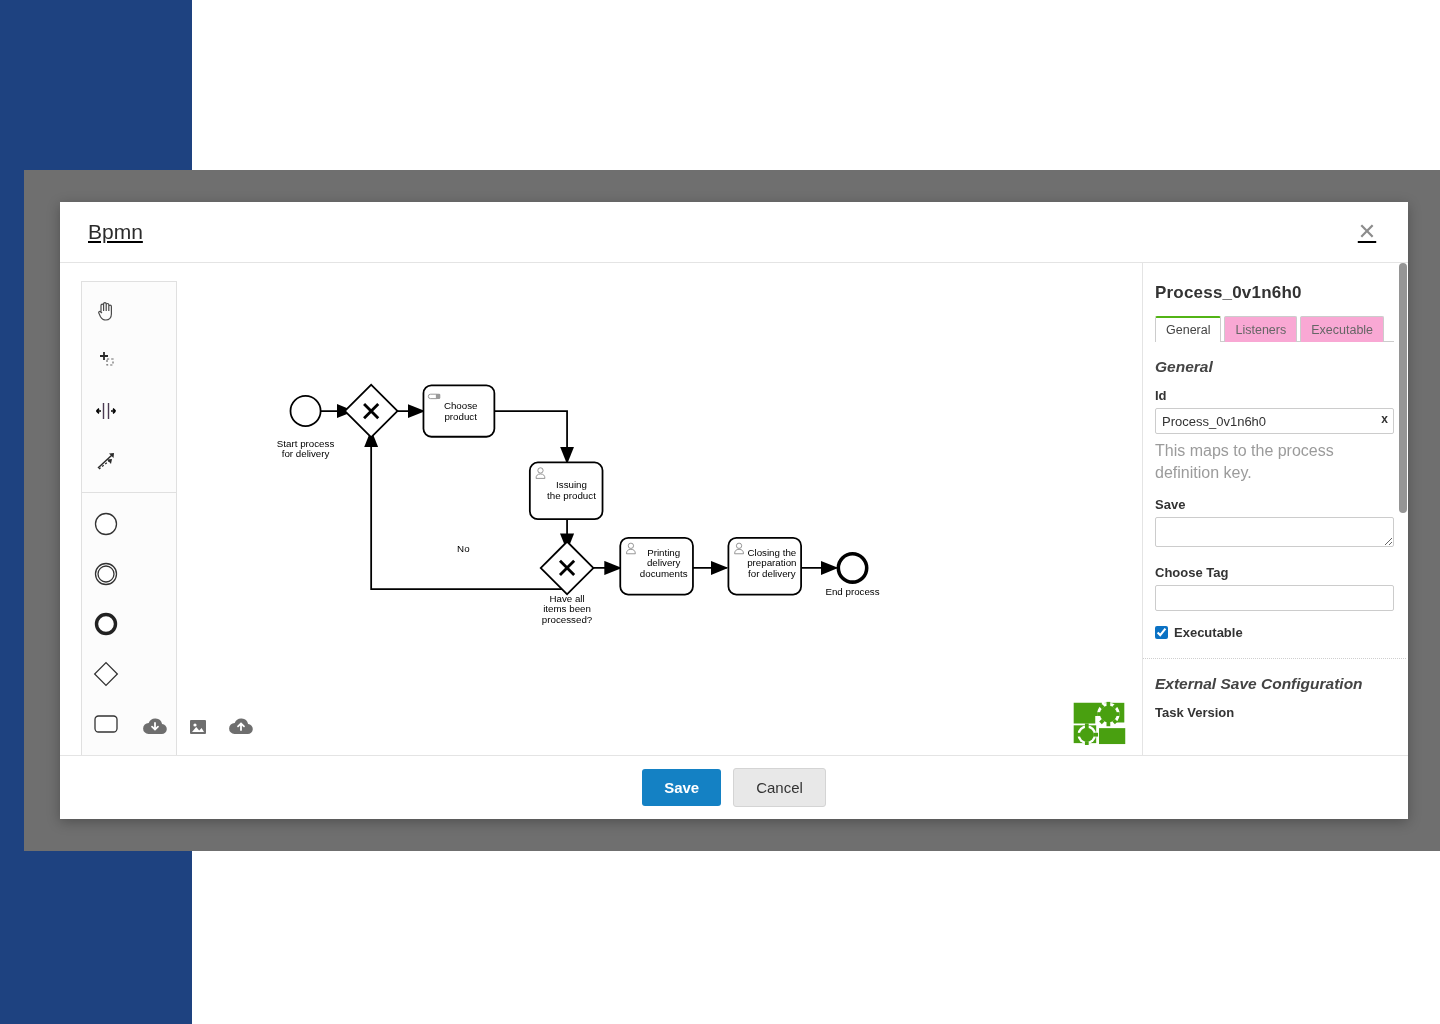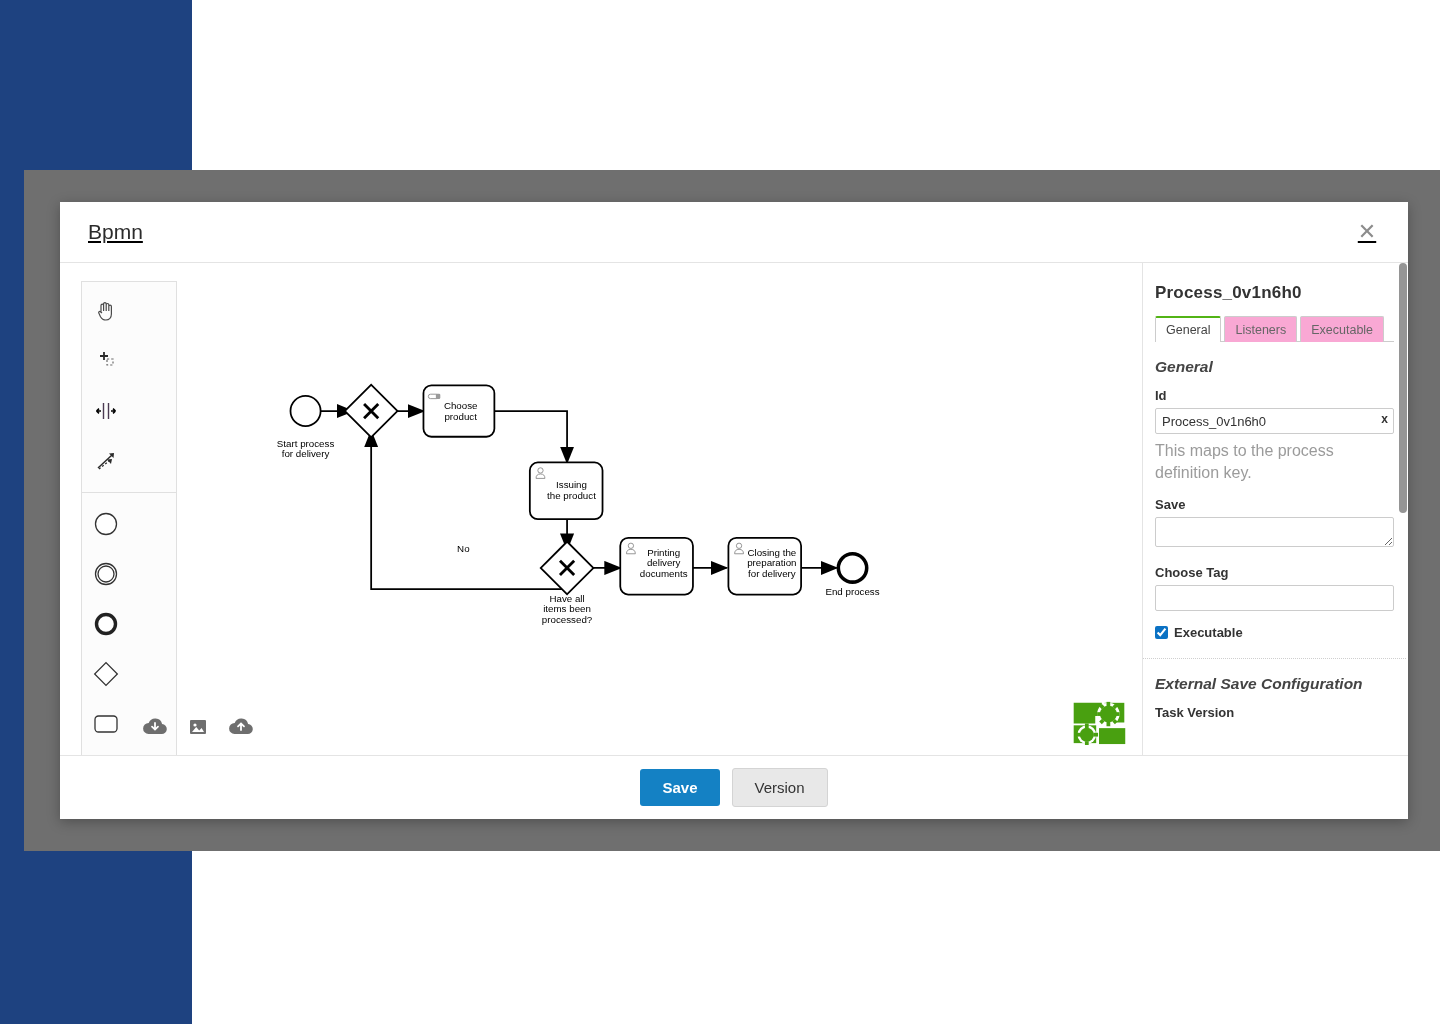--- a/index.html
+++ b/index.html
@@ -417,16 +417,16 @@
           <div class="props-scrollbar">
             <div class="props-scrollbar-thumb"></div>
           </div>
         </div>
       </div>
 
     </div>
 
     <div class="modal-footer">
       <button class="btn btn-primary">Save</button>
-      <button class="btn btn-secondary">Version</button>
+      <button class="btn btn-secondary">Cancel</button>
     </div>
   </div>
 </div>
 
 </body></html>

